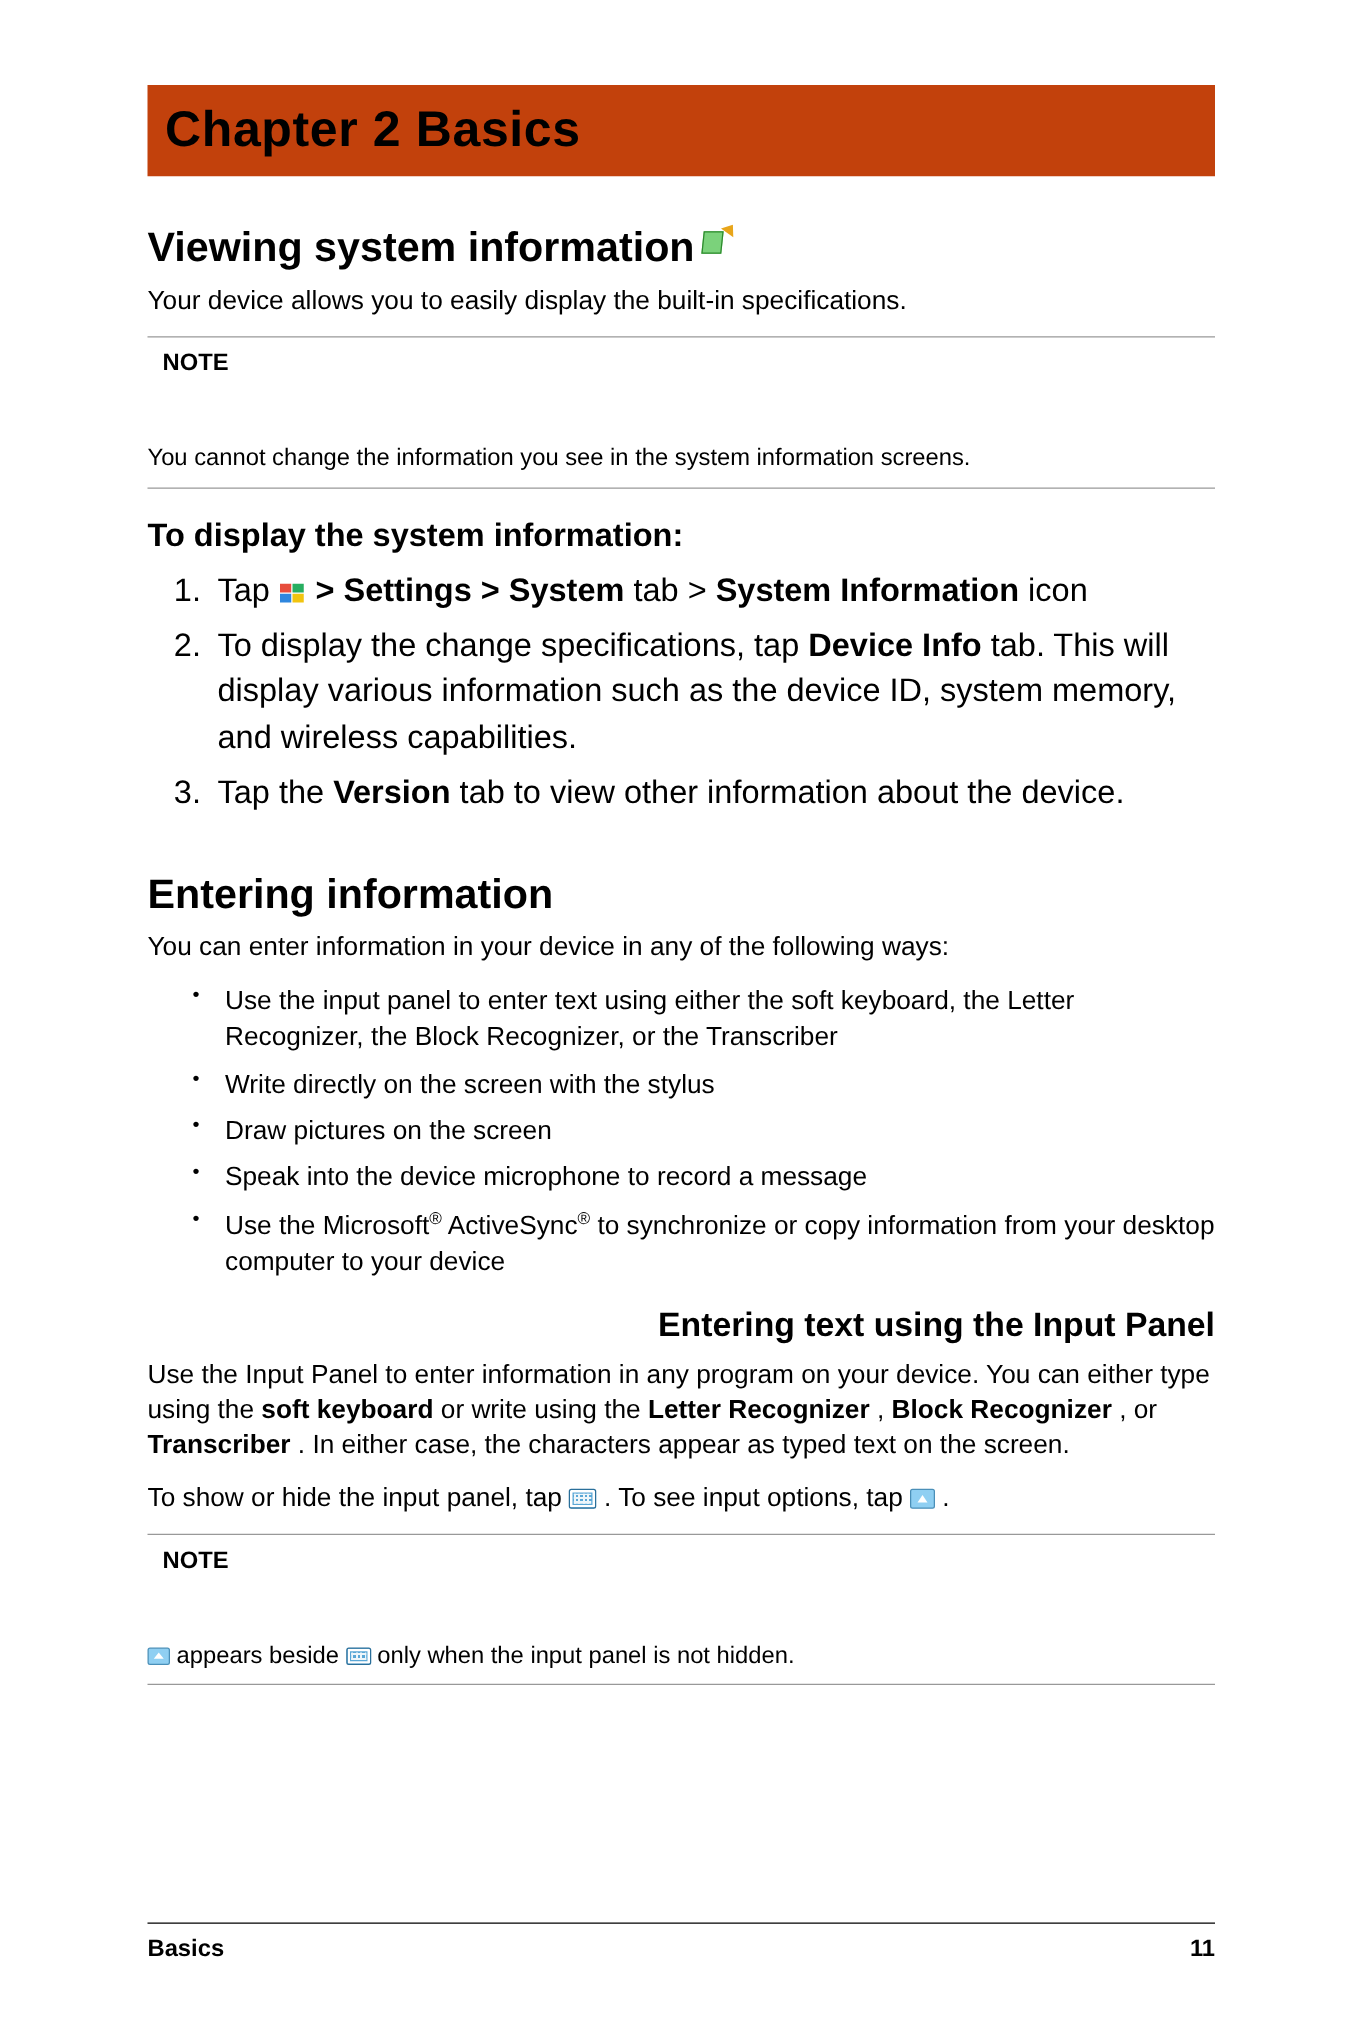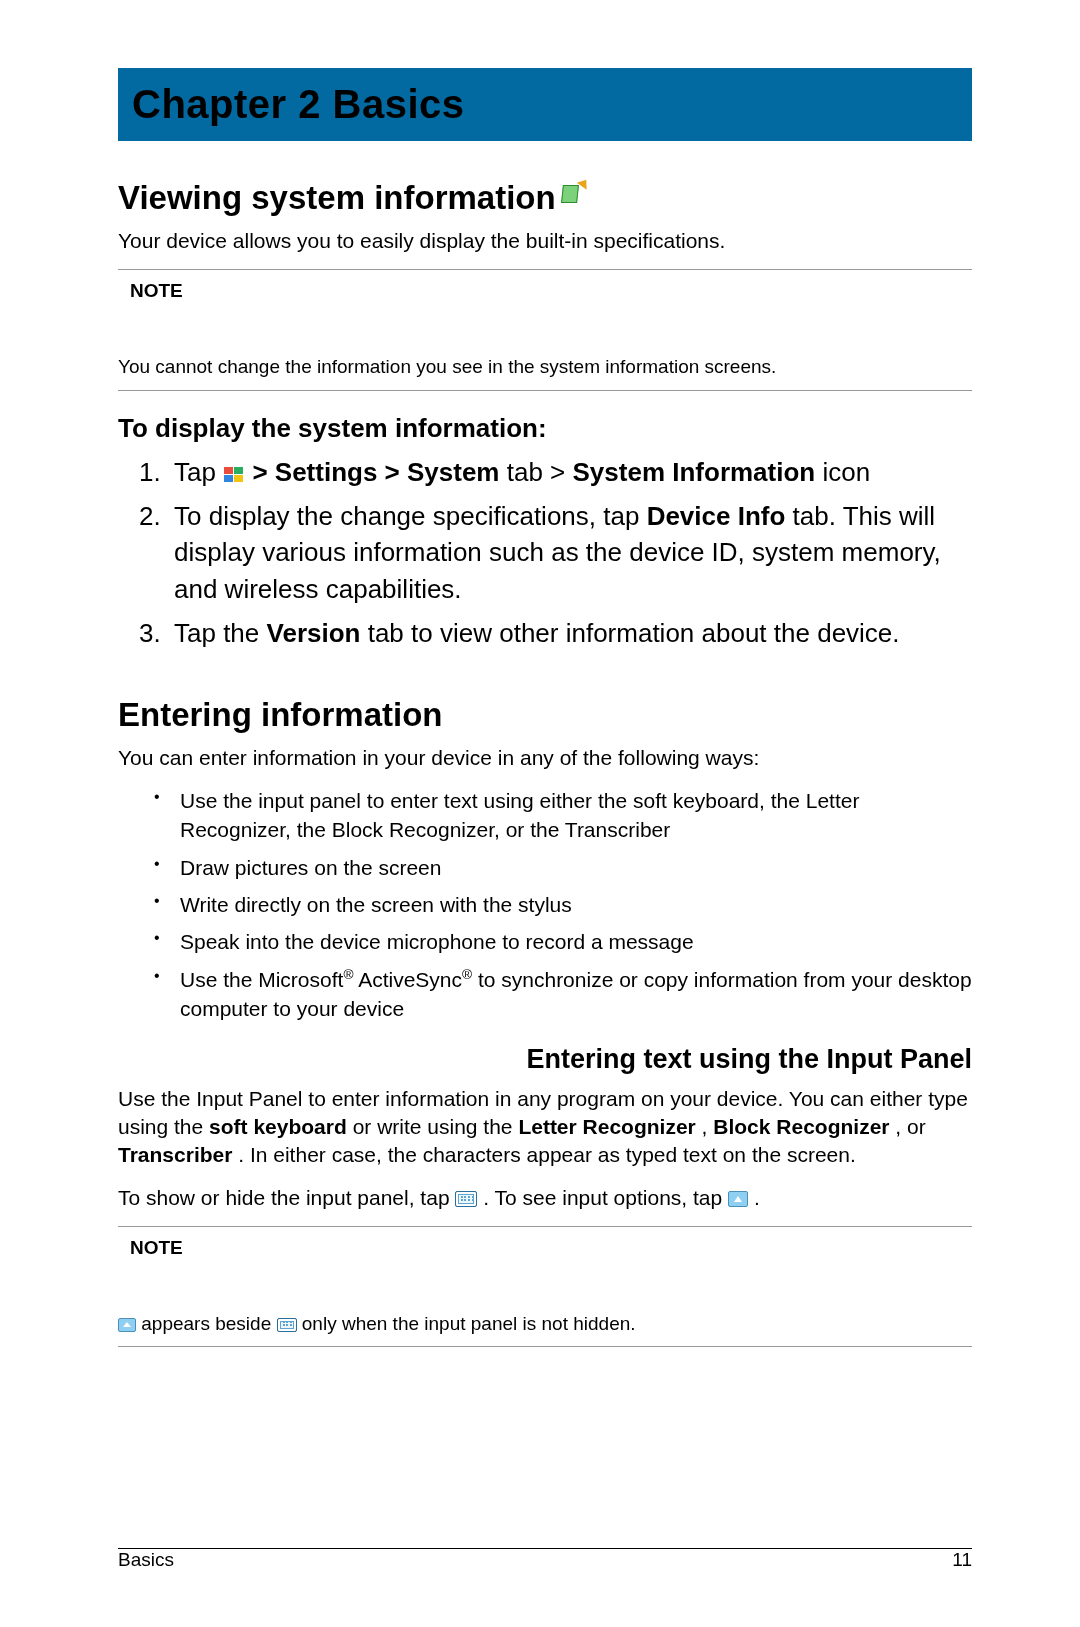--- a/index.html
+++ b/index.html
@@ -1,19 +1,19 @@
 <!DOCTYPE html>
 <html><head>
 <meta charset="utf-8">
 <style>
   * { box-sizing: border-box; margin: 0; padding: 0; }
   html, body { width: 1080px; height: 1627px; background: #fff; font-family: Arial, Helvetica, sans-serif; color: #000; }
   .page { padding: 68px 108px 40px 118px; width: 1080px; height: 1627px; position: relative; }
   .chapter-title {
-    background: #0369a1;
+    background: #c2410c;
     font-size: 40px;
     font-weight: bold;
     padding: 14px 10px 14px 14px;
     margin-bottom: 38px;
     letter-spacing: 0.5px;
   }
   .h1 {
     font-size: 33px;
     font-weight: bold;
     margin-bottom: 10px;
@@ -62,24 +62,25 @@
     left: 0;
     top: 0;
     font-size: 16px;
   }
   .footer {
     position: absolute;
     left: 118px;
     right: 108px;
     bottom: 56px;
     border-top: 1px solid #000;
+    padding-top: 10px;
     display: flex;
     justify-content: space-between;
     font-size: 19px;
-    font-weight: normal;
+    font-weight: bold;
   }
   .inline-icon { display: inline-block; vertical-align: -3px; }
   .inline-icon.keyboard {
     width: 22px; height: 16px; background: #5aa7d6; border: 1px solid #2a6f9a; border-radius: 2px;
     box-shadow: inset 0 0 0 2px #fff;
     position: relative; vertical-align: -2px;
   }
   .inline-icon.keyboard::after {
     content: ""; position: absolute; inset: 3px; background:
       repeating-linear-gradient(90deg, #fff 0 1.8px, transparent 1.8px 3.6px),
@@ -168,22 +169,22 @@
   </ol>
 
   <h1 class="h1" style="margin-top:44px;">
     <span>Entering information</span>
   </h1>
 
   <p class="body-text">You can enter information in your device in any of the following ways:</p>
 
   <ul class="bullets">
     <li>Use the input panel to enter text using either the soft keyboard, the Letter Recognizer, the Block Recognizer, or the Transcriber</li>
+    <li>Write directly on the screen with the stylus</li>
     <li>Draw pictures on the screen</li>
-    <li>Write directly on the screen with the stylus</li>
     <li>Speak into the device microphone to record a message</li>
     <li>
       <span>Use the Microsoft</span><sup>®</sup>
       <span> ActiveSync</span><sup>®</sup>
       <span> to synchronize or copy information from your desktop computer to your device</span>
     </li>
   </ul>
 
   <h2 class="h2">Entering text using the Input Panel</h2>
 

